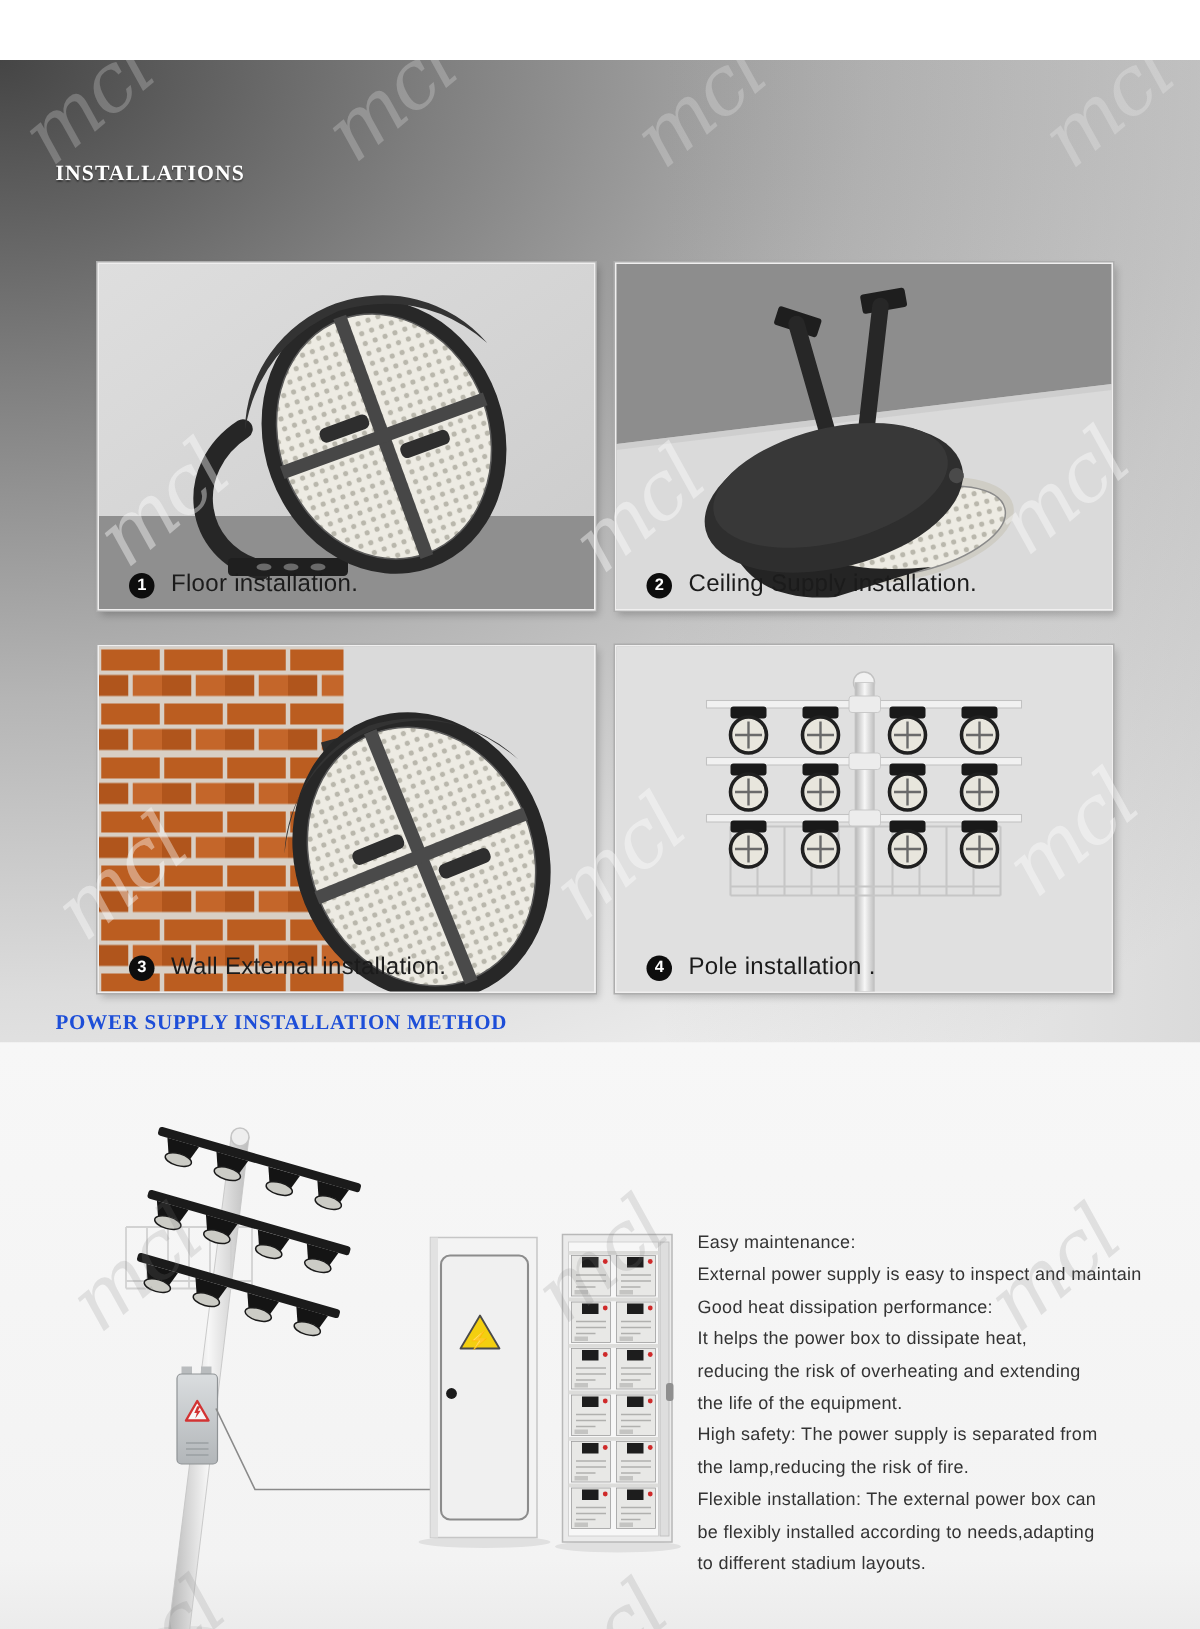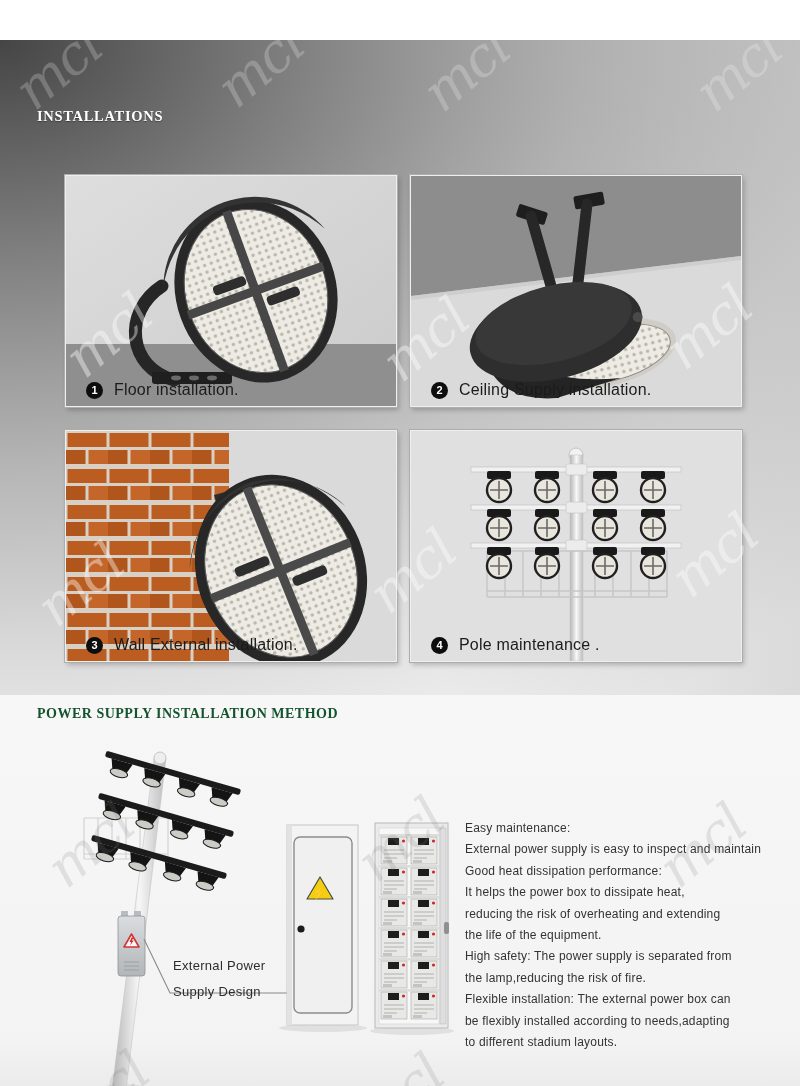--- a/index.html
+++ b/index.html
@@ -7,21 +7,21 @@
         font-family:"Liberation Sans",sans-serif;background:#f7f7f7;margin-top:40px;}
   .top-bg{position:absolute;left:0;top:0;width:800px;height:655px;
     background:
       linear-gradient(to left, rgba(120,120,120,.22), rgba(120,120,120,0) 45%),
       radial-gradient(140% 125% at 0% 0%, #454545 0%, #7f7f7f 26%, #b5b5b5 52%, #dcdcdc 76%, #f6f6f6 100%);}
   .bottom-bg{position:absolute;left:0;top:655px;width:800px;height:431px;
     background:linear-gradient(to bottom,#f7f7f7 0%,#f3f3f3 80%,#e5e5e5 100%);}
   .title{position:absolute;font-family:"Liberation Serif",serif;font-weight:bold;}
   .title-installations{left:37px;top:68px;font-size:14.5px;letter-spacing:.7px;color:#ffffff;
     text-shadow:0 1px 1px rgba(0,0,0,.4);}
-  .title-power{left:37px;top:666px;font-size:14px;letter-spacing:.5px;color:#14532d;}
+  .title-power{left:37px;top:635px;font-size:14px;letter-spacing:.5px;color:#1d4ed8;}
   .panel{position:absolute;width:330px;height:230px;border:1px solid #f0efef;
     box-shadow:0 0 0 1px #adadad, 2px 3px 5px rgba(0,0,0,.22);z-index:2;}
   .panel svg{display:block;}
   #panel-1{left:65px;top:135px;} #panel-2{left:410px;top:135px;}
   #panel-3{left:65px;top:390px;} #panel-4{left:410px;top:390px;}
   .caption{position:absolute;left:20px;bottom:7px;display:flex;align-items:center;gap:11px;}
   .badge{width:17px;height:17px;border-radius:50%;background:#0d0d0d;color:#fff;
     font:bold 11px/17px "Liberation Sans",sans-serif;text-align:center;flex:0 0 auto;}
   .caption-text{font-size:16px;color:#1b1b1b;letter-spacing:.2px;}
   .power-svg{position:absolute;left:80px;top:700px;z-index:2;}
@@ -209,21 +209,21 @@
             <circle cx="194" cy="135" r="12" fill="#e8e6dd" stroke="#202020" stroke-width="2.4"></circle>
             <path d="M185,135 H203 M194,126 V144" stroke="#6a6a6a" stroke-width="1.6"></path>
             <rect x="230" y="116" width="24" height="8" rx="2" fill="#191919"></rect>
             <circle cx="242" cy="135" r="12" fill="#e8e6dd" stroke="#202020" stroke-width="2.4"></circle>
             <path d="M233,135 H251 M242,126 V144" stroke="#6a6a6a" stroke-width="1.6"></path>
           </g>
       </g>
     </svg>
     <div class="caption">
       <div class="badge">4</div>
-      <div class="caption-text">Pole maintenance .</div>
+      <div class="caption-text">Pole installation .</div>
     </div>
   </div>
 
   <div class="title title-power">POWER SUPPLY INSTALLATION METHOD</div>
 
   <svg class="power-svg" width="390" height="350" viewBox="0 0 390 350">
     <defs>
       <g id="ps-module">
         <rect width="26" height="27" fill="#e8e8e6" stroke="#999" stroke-width=".5"></rect>
         <rect x="7" y="1" width="11" height="7" fill="#1d1d1d"></rect>
@@ -313,24 +313,20 @@
         <use href="#ps-module" x="301" y="221"></use>
           <use href="#ps-module" x="331" y="221"></use>
         <use href="#ps-module" x="301" y="252"></use>
           <use href="#ps-module" x="331" y="252"></use>
       </g>
       <rect x="360" y="88" width="6" height="196" fill="#dedede" stroke="#b8b8b8" stroke-width=".5"></rect>
       <rect x="364" y="182" width="5" height="12" rx="2" fill="#8f8f8f"></rect>
     </g>
   </svg>
 
-  <div class="ext-label">
-    <div>External Power</div>
-    <div>Supply Design</div>
-  </div>
 
   <div class="benefits">
     <div>Easy maintenance:</div>
     <div>External power supply is easy to inspect and maintain</div>
     <div>Good heat dissipation performance:</div>
     <div>It helps the power box to dissipate heat,</div>
     <div>reducing the risk of overheating and extending</div>
     <div>the life of the equipment.</div>
     <div>High safety: The power supply is separated from</div>
     <div>the lamp,reducing the risk of fire.</div>

